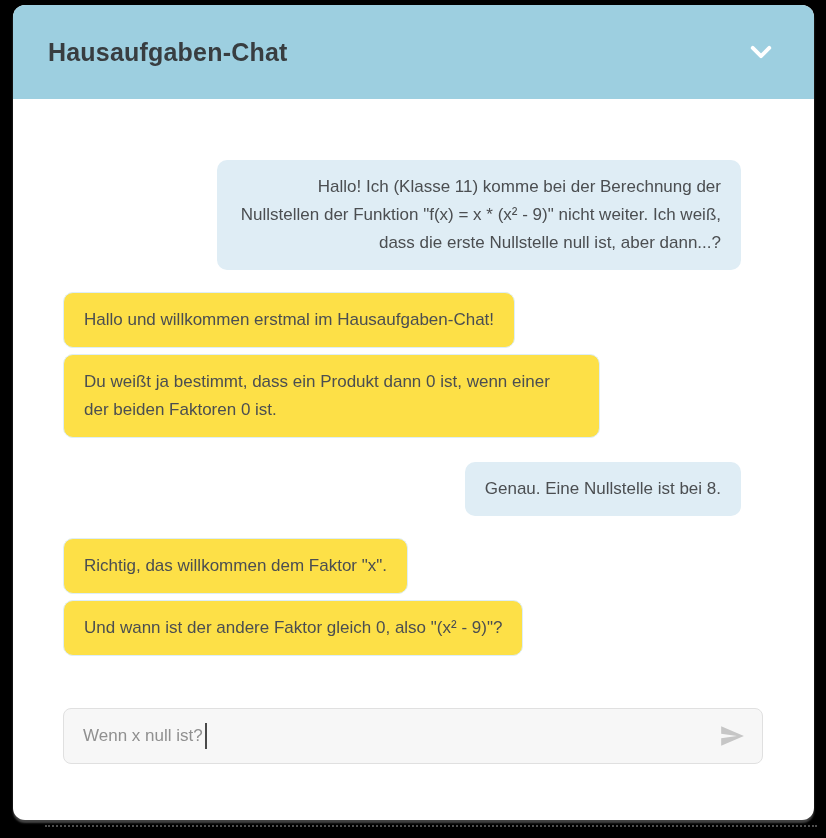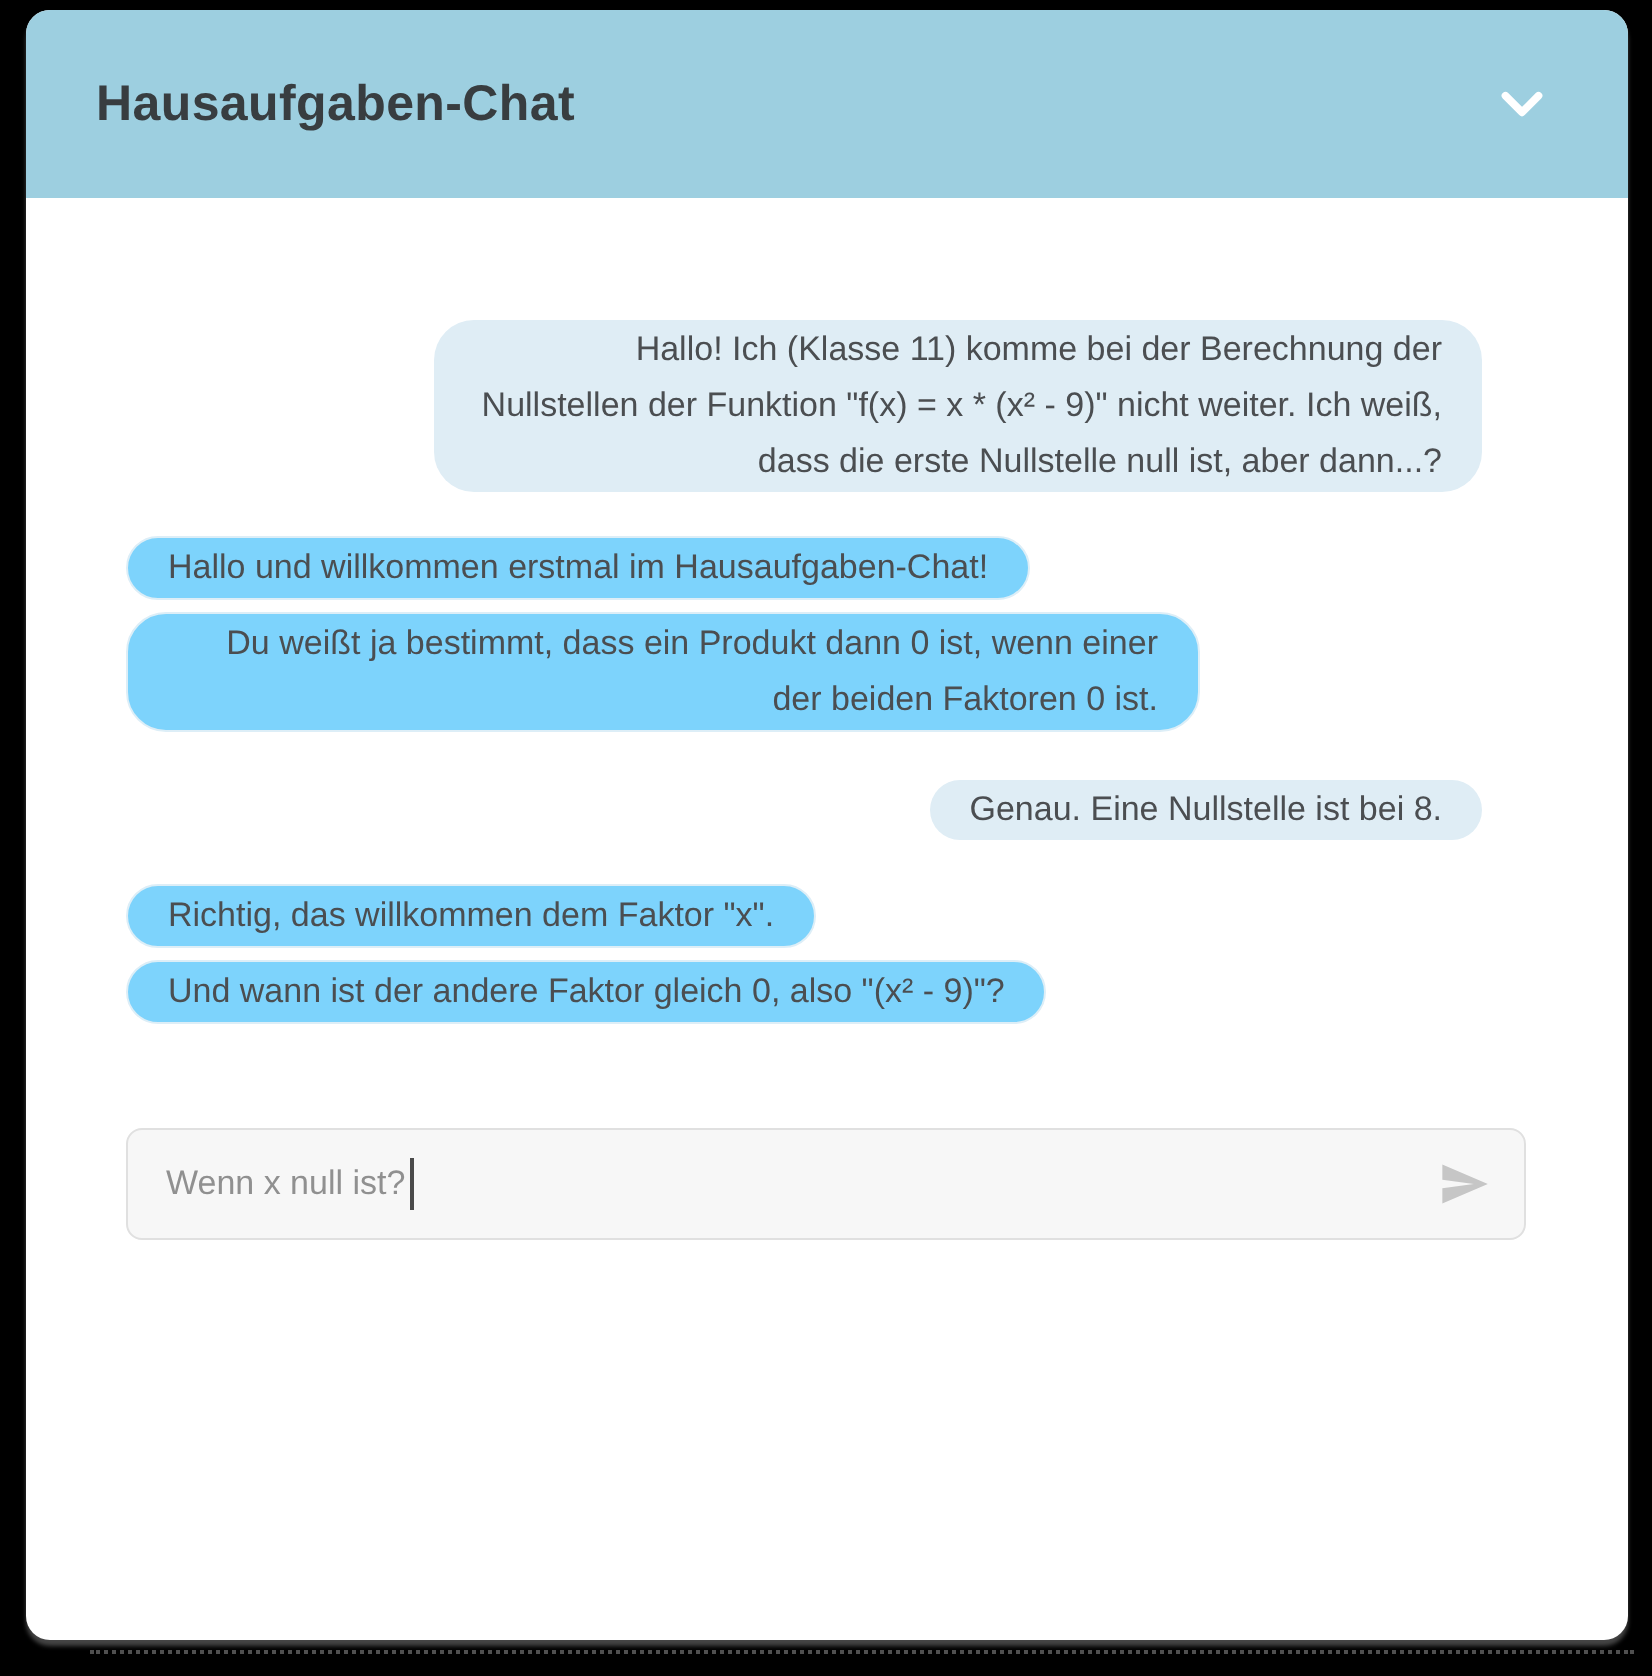--- a/index.html
+++ b/index.html
@@ -22,26 +22,26 @@
     font-size:25px; font-weight:bold; color:var(--title-text,#383d40);
     letter-spacing:0.2px; margin:0;
   }
   .collapse-btn {
     background:none; border:none; padding:0; cursor:pointer;
     width:26px; height:20px; display:flex; align-items:center; justify-content:center;
   }
   .chat-log { padding:61px 51px 0 50px; display:flex; flex-direction:column; }
   .bubble {
     font-size:17px; line-height:28px; color:var(--text,#4b4e51);
-    padding:1px 20px; border-radius:20px; margin-bottom:6px;
+    padding:13px 20px; border-radius:10px; margin-bottom:6px;
     white-space:normal;
   }
   .bubble.bot {
-    align-self:flex-start; text-align:right;
-    background:#7dd3fc; border:1px solid var(--bot-bubble-border,#ddeef7);
+    align-self:flex-start; text-align:left;
+    background:#fde047; border:1px solid var(--bot-bubble-border,#ddeef7);
     max-width:495px;
   }
   .bubble.user {
     align-self:flex-end; text-align:right; margin-right:22px;
     background:var(--user-bubble-bg,#dfedf5); border:none;
     max-width:484px;
   }
   .bubble.bot + .bubble.user { margin-top:18px; }
   .bubble.user + .bubble.bot { margin-top:16px; }
   .composer {

